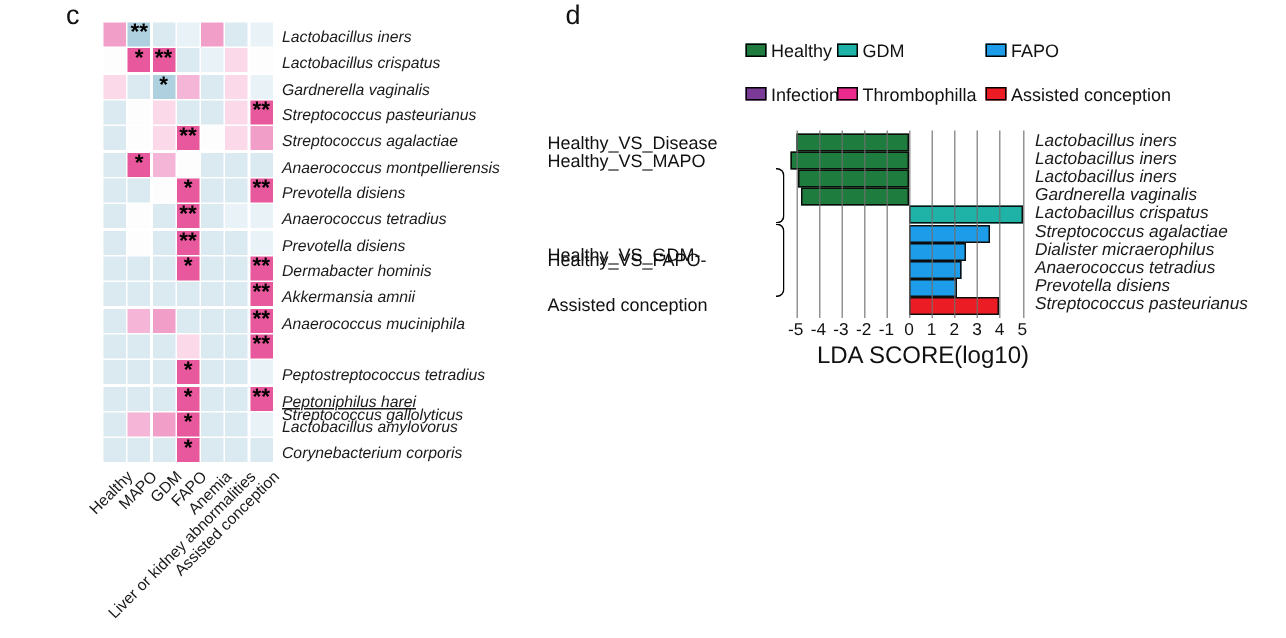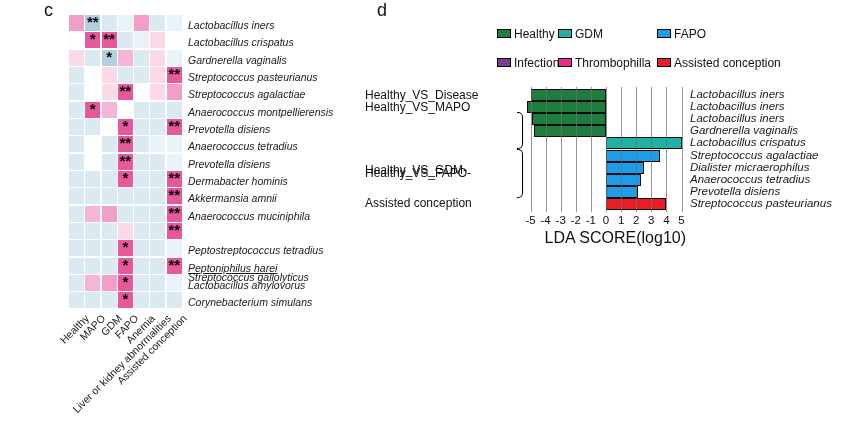--- a/index.html
+++ b/index.html
@@ -212,21 +212,21 @@
       <div class="hm-rowlab" style="top: 277.95px;">Lactobacillus amylovorus</div>
       <div class="hm-cell" style="left: 69px; top: 292.28px; background: rgb(219, 233, 240);"></div>
       <div class="hm-cell" style="left: 85.29px; top: 292.28px; background: rgb(219, 233, 240);"></div>
       <div class="hm-cell" style="left: 101.58px; top: 292.28px; background: rgb(219, 233, 240);"></div>
       <div class="hm-cell" style="left: 117.87px; top: 292.28px; background: rgb(232, 88, 156);">
         <div class="hm-star">*</div>
       </div>
       <div class="hm-cell" style="left: 134.16px; top: 292.28px; background: rgb(219, 233, 240);"></div>
       <div class="hm-cell" style="left: 150.45px; top: 292.28px; background: rgb(219, 233, 240);"></div>
       <div class="hm-cell" style="left: 166.74px; top: 292.28px; background: rgb(219, 233, 240);"></div>
-      <div class="hm-rowlab" style="top: 295.28px;">Corynebacterium simulans</div>
+      <div class="hm-rowlab" style="top: 295.28px;">Corynebacterium corporis</div>
       <div class="hm-collab" style="left: 83px; top: 312px;">
         <span>Healthy</span>
       </div>
       <div class="hm-collab" style="left: 99.29px; top: 312px;">
         <span>MAPO</span>
       </div>
       <div class="hm-collab" style="left: 115.58px; top: 312px;">
         <span>GDM</span>
       </div>
       <div class="hm-collab" style="left: 131.87px; top: 312px;">

